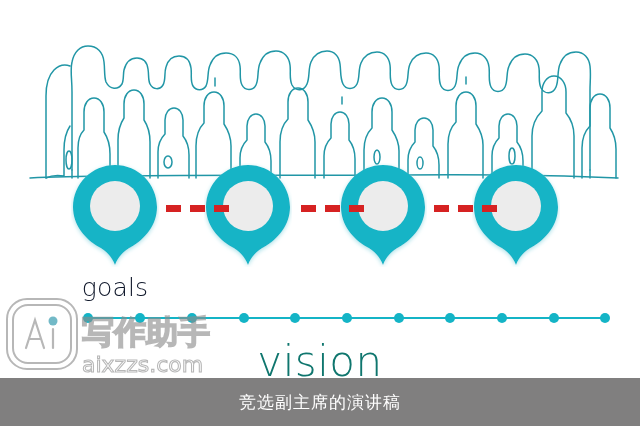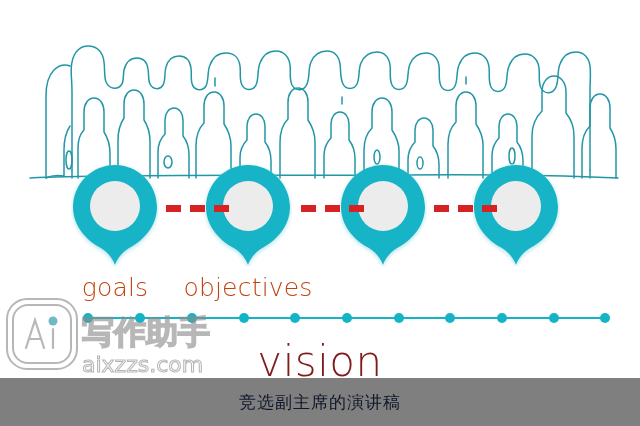--- a/index.html
+++ b/index.html
@@ -54,21 +54,21 @@
   }
 
   
   .label {
     position: absolute;
     top: 273px;
     text-align: center;
     font-family: "DejaVu Sans", sans-serif;
     font-size: 25px;
     font-weight: 300;
-    color: #c2410c;
+    color: #0f172a;
     letter-spacing: 0.2px;
     white-space: nowrap;
   }
 
   
   #dotline {
     position: absolute;
     left: 0;
     top: 306px;
     width: 640px;
@@ -78,21 +78,21 @@
   
   #vision {
     position: absolute;
     left: 0;
     top: 337px;
     width: 640px;
     text-align: center;
     font-family: "DejaVu Sans", sans-serif;
     font-size: 42px;
     font-weight: 300;
-    color: #7f1d1d;
+    color: #0f766e;
     letter-spacing: 0.5px;
   }
 
   
   #watermark {
     position: absolute;
     left: 4px;
     top: 296px;
     width: 230px;
     height: 86px;
@@ -106,21 +106,21 @@
     left: 0;
     top: 378px;
     width: 640px;
     height: 48px;
     background: #807f7f;
     display: flex;
     align-items: center;
     justify-content: center;
   }
   #caption-text {
-    color: #0f172a;
+    color: #ffffff;
     font-family: "DejaVu Sans", sans-serif;
     font-size: 17px;
     letter-spacing: 1px;
   }
 </style>
 </head>
 <body>
 
 <div id="stage">
 
@@ -257,21 +257,20 @@
     <span class="dash"></span>
     <span class="dash"></span>
   </div>
   <div class="dash-group" style="left:434px;">
     <span class="dash"></span>
     <span class="dash"></span>
     <span class="dash"></span>
   </div>
 
   <div class="label" style="left:45px; width:140px;">goals</div>
-  <div class="label" style="left:178px; width:140px;">objectives</div>
 
   <svg id="dotline" viewBox="0 0 640 26">
     <line x1="88" y1="12" x2="605" y2="12" stroke="#14b4c6" stroke-width="2.2"></line>
     <g fill="#14b4c6">
       <circle cx="88" cy="12" r="5"></circle>
       <circle cx="140" cy="12" r="5"></circle>
       <circle cx="192" cy="12" r="5"></circle>
       <circle cx="244" cy="12" r="5"></circle>
       <circle cx="295" cy="12" r="5"></circle>
       <circle cx="347" cy="12" r="5"></circle>

